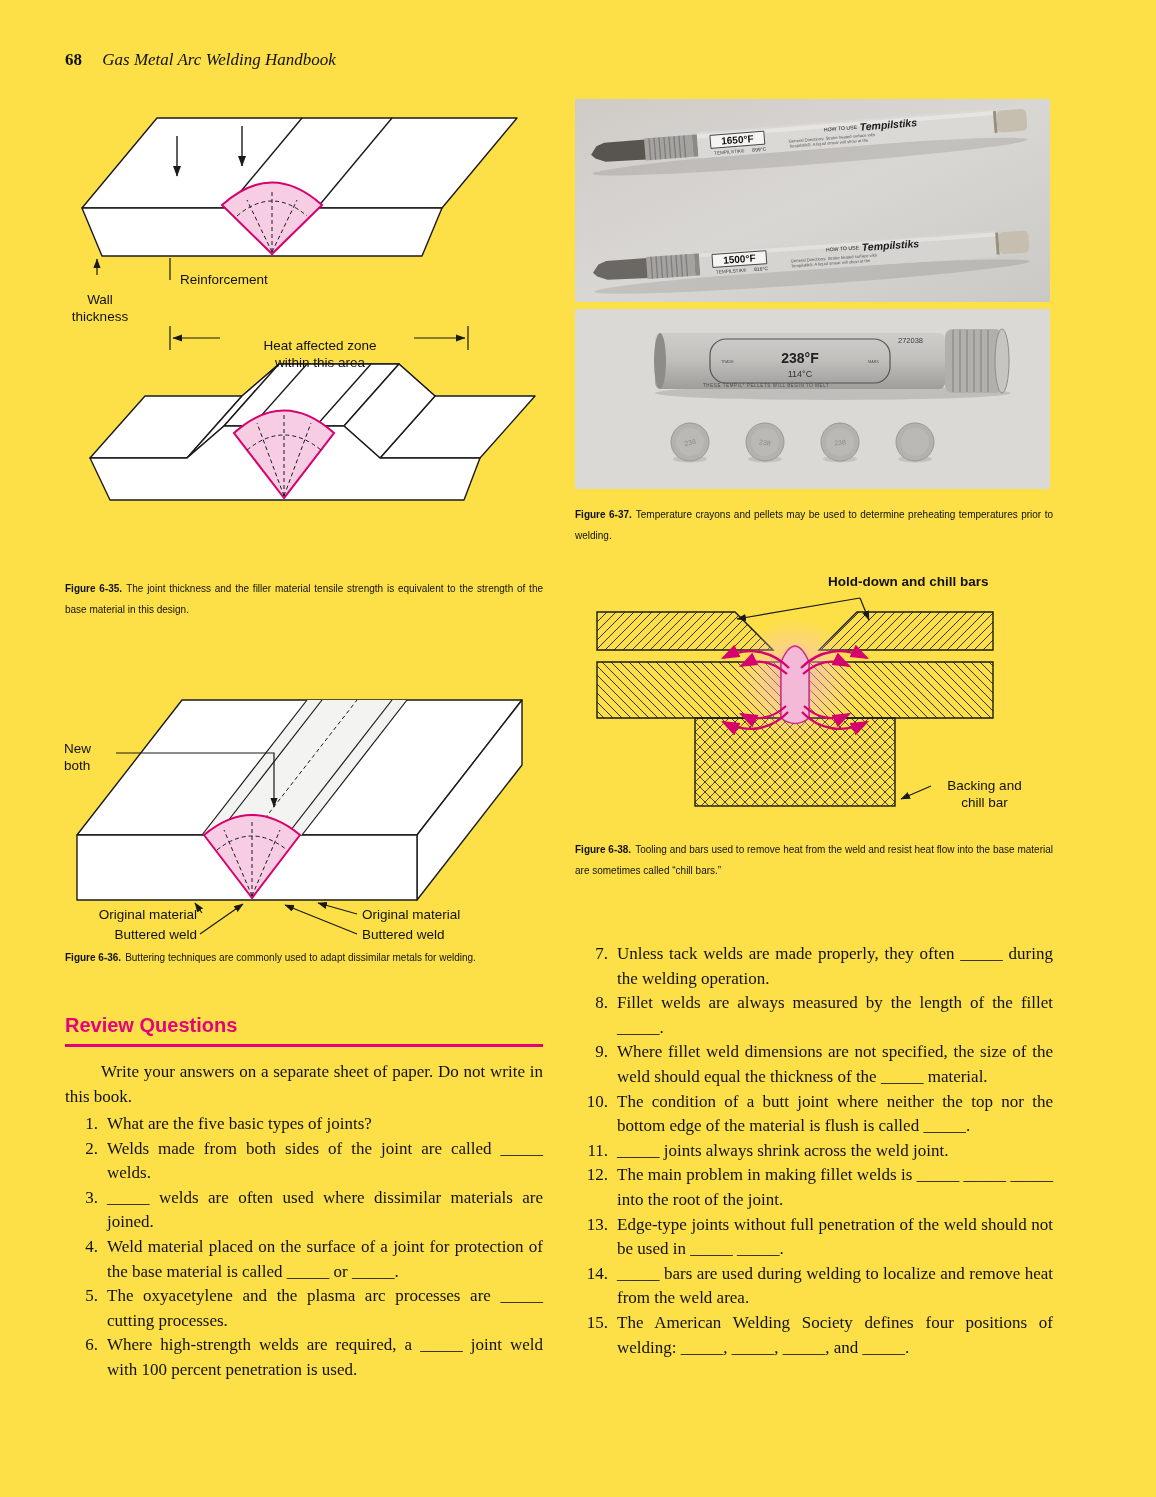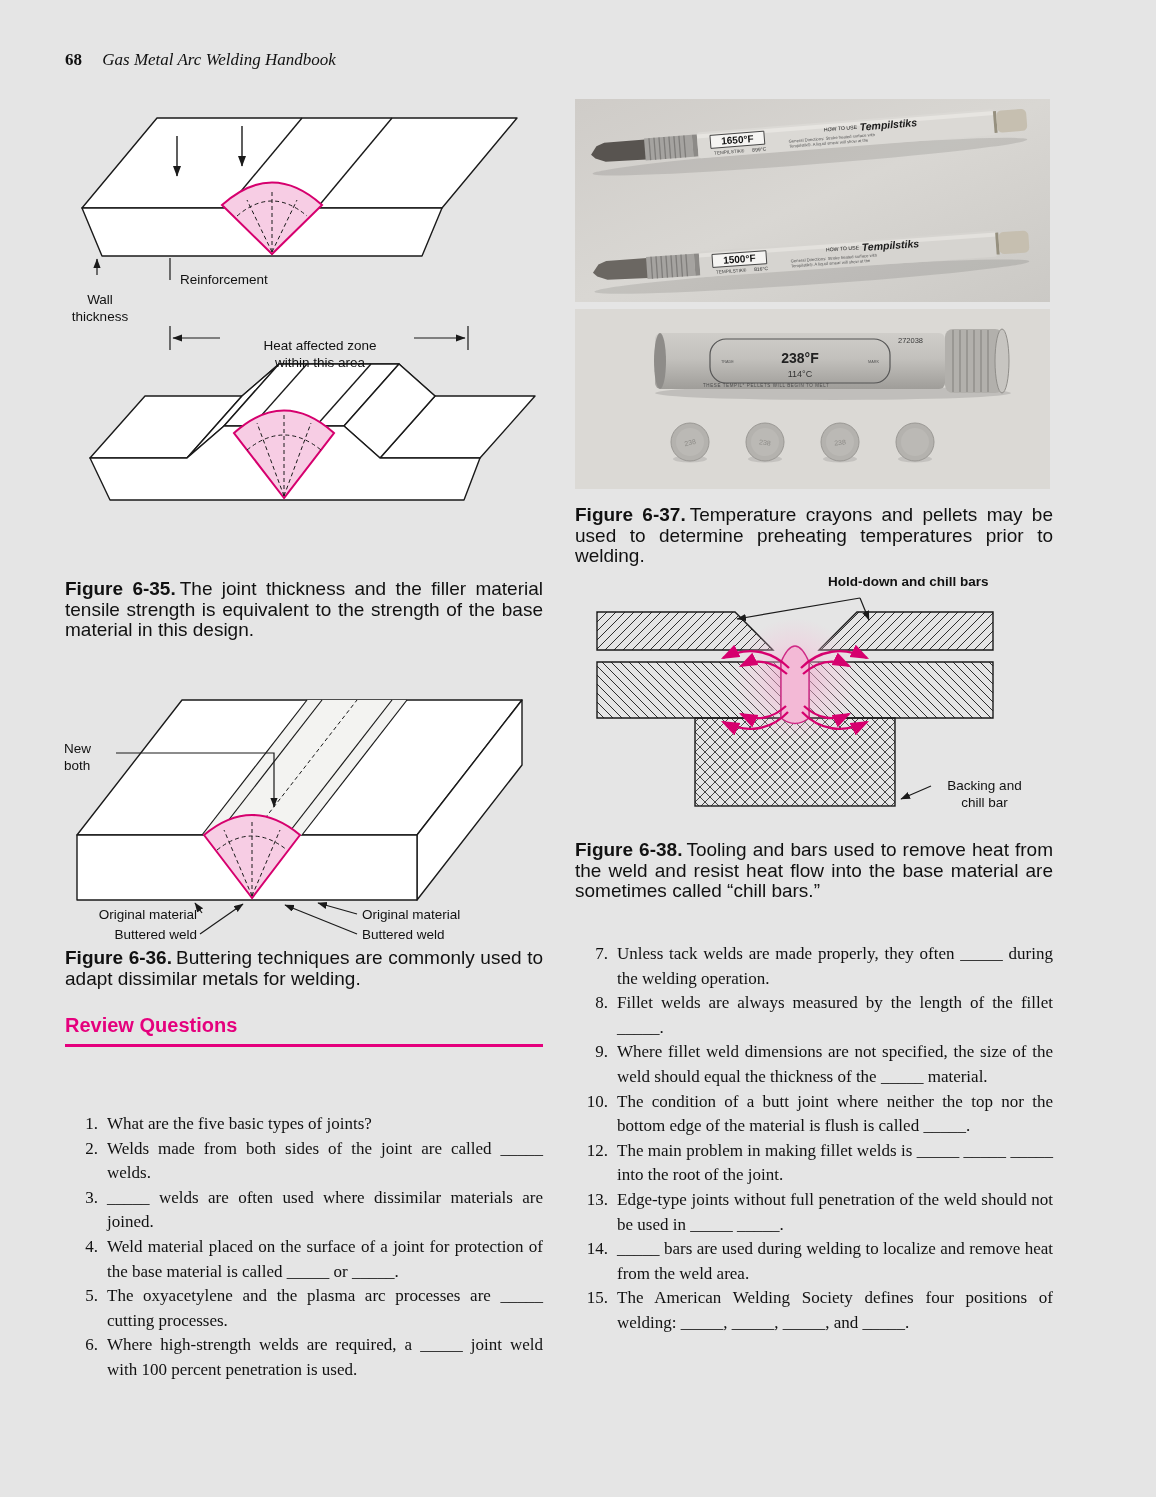--- a/index.html
+++ b/index.html
@@ -1,33 +1,33 @@
 <!DOCTYPE html>
 <html><head>
 <meta charset="utf-8">
 <style>
   * { margin:0; padding:0; box-sizing:border-box; }
   html,body { background:#ffffff; }
-  .page { position:relative; width:1156px; height:1497px; background:#e5e5e5;
+  .page { position:relative; width:1156px; height:1497px; background:#fde047;
           font-family:"Liberation Serif", serif; color:#111; overflow:hidden; }
 
   .pg-header { position:absolute; left:65px; top:50px; font-size:17px; }
   .pg-num { font-weight:bold; margin-right:16px; }
   .pg-title { font-style:italic; }
 
   .fig { position:absolute; }
   .fig svg { position:absolute; left:0; top:0; }
 
   .lbl { position:absolute; font-family:"Liberation Sans", sans-serif;
          font-size:13.5px; line-height:16.5px; color:#111; white-space:pre-line; }
   .lbl.c { text-align:center;margin-top:22px; }
   .lbl.r { text-align:right; }
 
   .caption { position:absolute; font-family:"Liberation Sans", sans-serif;
-             font-size:19px; line-height:20.6px; text-align:justify; color:#111; }
+             font-size:10px; line-height:20.6px; text-align:justify; color:#111; }
   .caption b { margin-right:4px; }
 
   .rq-head { position:absolute; font-family:Liberation Sans, sans-serif;
              font-weight:bold; font-size:20px; }
   .rq-rule { position:absolute; height:3px; }
 
   .intro { position:absolute; font-size:17px; line-height:24.8px;
            text-align:justify; text-indent:36px; }
 
   .qlist { position:absolute; display:flex; flex-direction:column; }
@@ -155,20 +155,21 @@
     <div class="lbl" style="left:300px; top:282px; width:170px;">Buttered weld</div>
   </figure>
 
   <p class="caption" style="left:65px; top:948px; width:478px;">
     <b>Figure 6-36.</b><span>Buttering techniques are commonly used to adapt dissimilar metals for welding.</span>
   </p>
 
   <h2 class="rq-head" style="left:65px; top:1014px; color:#e5007d;">Review Questions</h2>
   <div class="rq-rule" style="left:65px; top:1044px; width:478px; background:#e5007d;"></div>
 
+  <p class="intro" style="left:65px; top:1060px; width:478px;">Write your answers on a separate sheet of paper. Do not write in this book.</p>
 
   <div class="qlist" style="left:65px; top:1112px; width:478px;">
     <div class="q">
         <span class="qn">1.</span>
         <span class="qt">What are the five basic types of joints?</span>
       </div>
     <div class="q">
         <span class="qn">2.</span>
         <span class="qt">Welds made from both sides of the joint are called _____ welds.</span>
       </div>
@@ -391,20 +392,24 @@
       </div>
     <div class="q">
         <span class="qn">9.</span>
         <span class="qt">Where fillet weld dimensions are not specified, the size of the weld should equal the thickness of the _____ material.</span>
       </div>
     <div class="q">
         <span class="qn">10.</span>
         <span class="qt">The condition of a butt joint where neither the top nor the bottom edge of the material is flush is called _____.</span>
       </div>
     <div class="q">
+        <span class="qn">11.</span>
+        <span class="qt">_____ joints always shrink across the weld joint.</span>
+      </div>
+    <div class="q">
         <span class="qn">12.</span>
         <span class="qt">The main problem in making fillet welds is _____ _____ _____ into the root of the joint.</span>
       </div>
     <div class="q">
         <span class="qn">13.</span>
         <span class="qt">Edge-type joints without full penetration of the weld should not be used in _____ _____.</span>
       </div>
     <div class="q">
         <span class="qn">14.</span>
         <span class="qt">_____ bars are used during welding to localize and remove heat from the weld area.</span>

